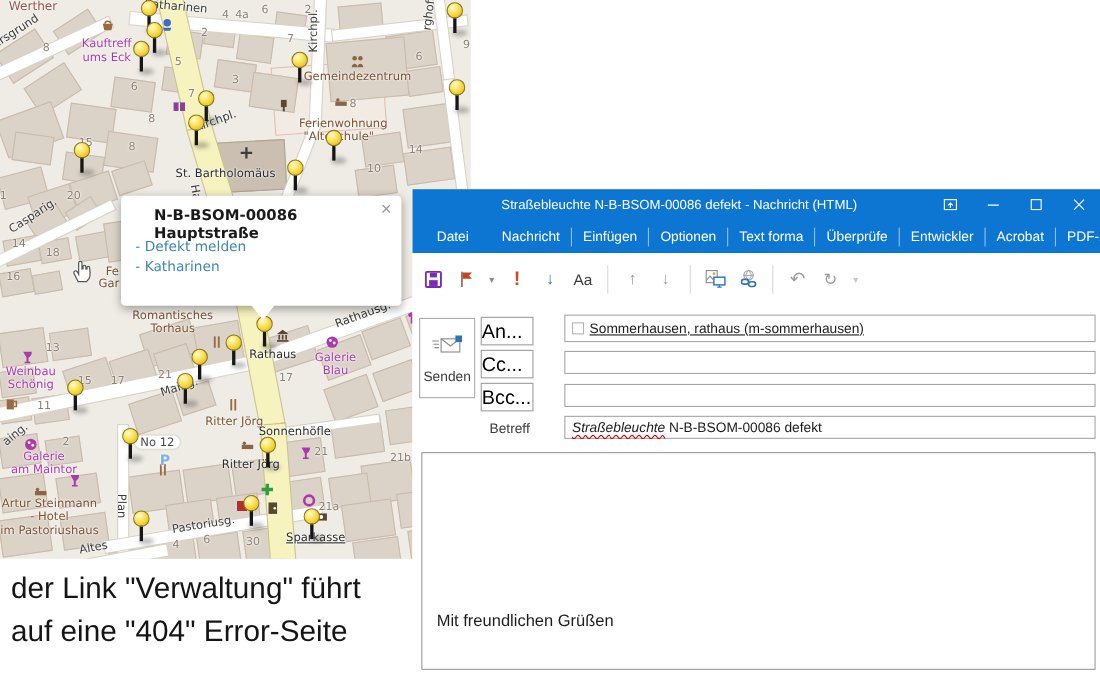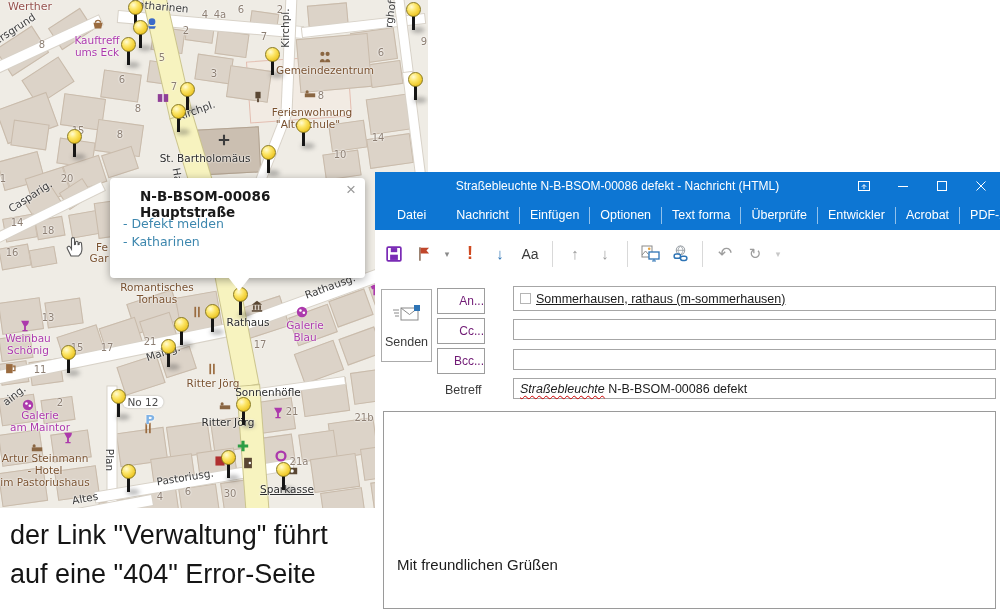--- a/index.html
+++ b/index.html
@@ -63,21 +63,21 @@
        padding-left:6px;}
   .qi{width:26px;height:26px;display:flex;align-items:center;justify-content:center;flex:0 0 auto;margin-right:4px;}
   .qsep{width:1px;height:26px;background:#d9d9d9;margin:0 9px 0 5px;flex:0 0 auto;}
 
   .compose{position:absolute;left:0;top:105px;right:0;bottom:0;background:#fff;}
   .sendbtn{position:absolute;left:6px;top:12px;width:49px;height:71px;border:1px solid #ababab;background:#fff;
            text-align:center;font-size:12.5px;color:#3b3b3b;}
   .sendbtn svg{margin-top:12px;}
   .sendbtn .lb{margin-top:8px;}
   .fldbtn{position:absolute;left:62px;width:46px;height:24px;border:1px solid #9d9d9d;background:#fff;
-          font-size:12px;color:#701a75;text-align:right;line-height:24px;}
+          font-size:18px;color:#000000;text-align:left;line-height:24px;}
   .field{position:absolute;left:138px;width:483px;border:1px solid #a6a6a6;background:#fff;font-size:12.5px;
          color:#1c1c1c;display:flex;align-items:center;padding-left:6px;box-sizing:border-box;}
   .cb{display:inline-block;width:9px;height:9px;border:1px solid #b5b5b5;margin-right:5px;flex:0 0 auto;}
   .toName{text-decoration:underline;}
   .subjLbl{position:absolute;left:70px;top:106px;font-size:12.5px;color:#3b3b3b;}
   .wavy{text-decoration:underline wavy #d00000;text-decoration-thickness:1px;text-underline-offset:2px;font-style:italic;}
   .bodybox{position:absolute;left:8px;top:134px;width:611px;height:196px;border:1px solid #9a9a9a;background:#fff;}
   .bodybox p{position:absolute;left:13px;margin:0;font-size:15px;color:#1c1c1c;}
 </style>
 </head>

